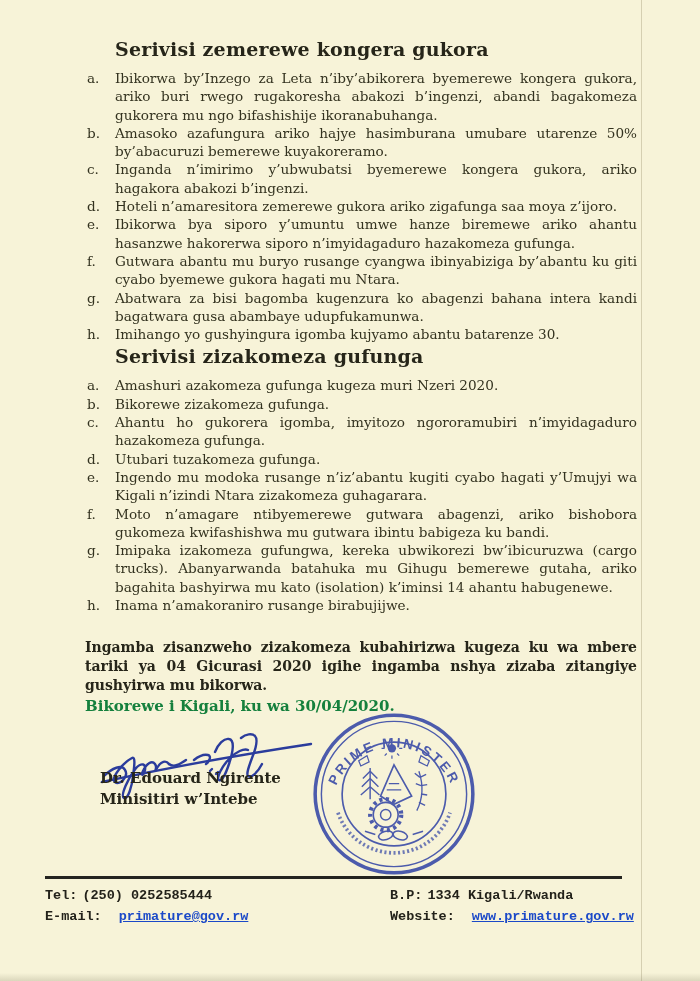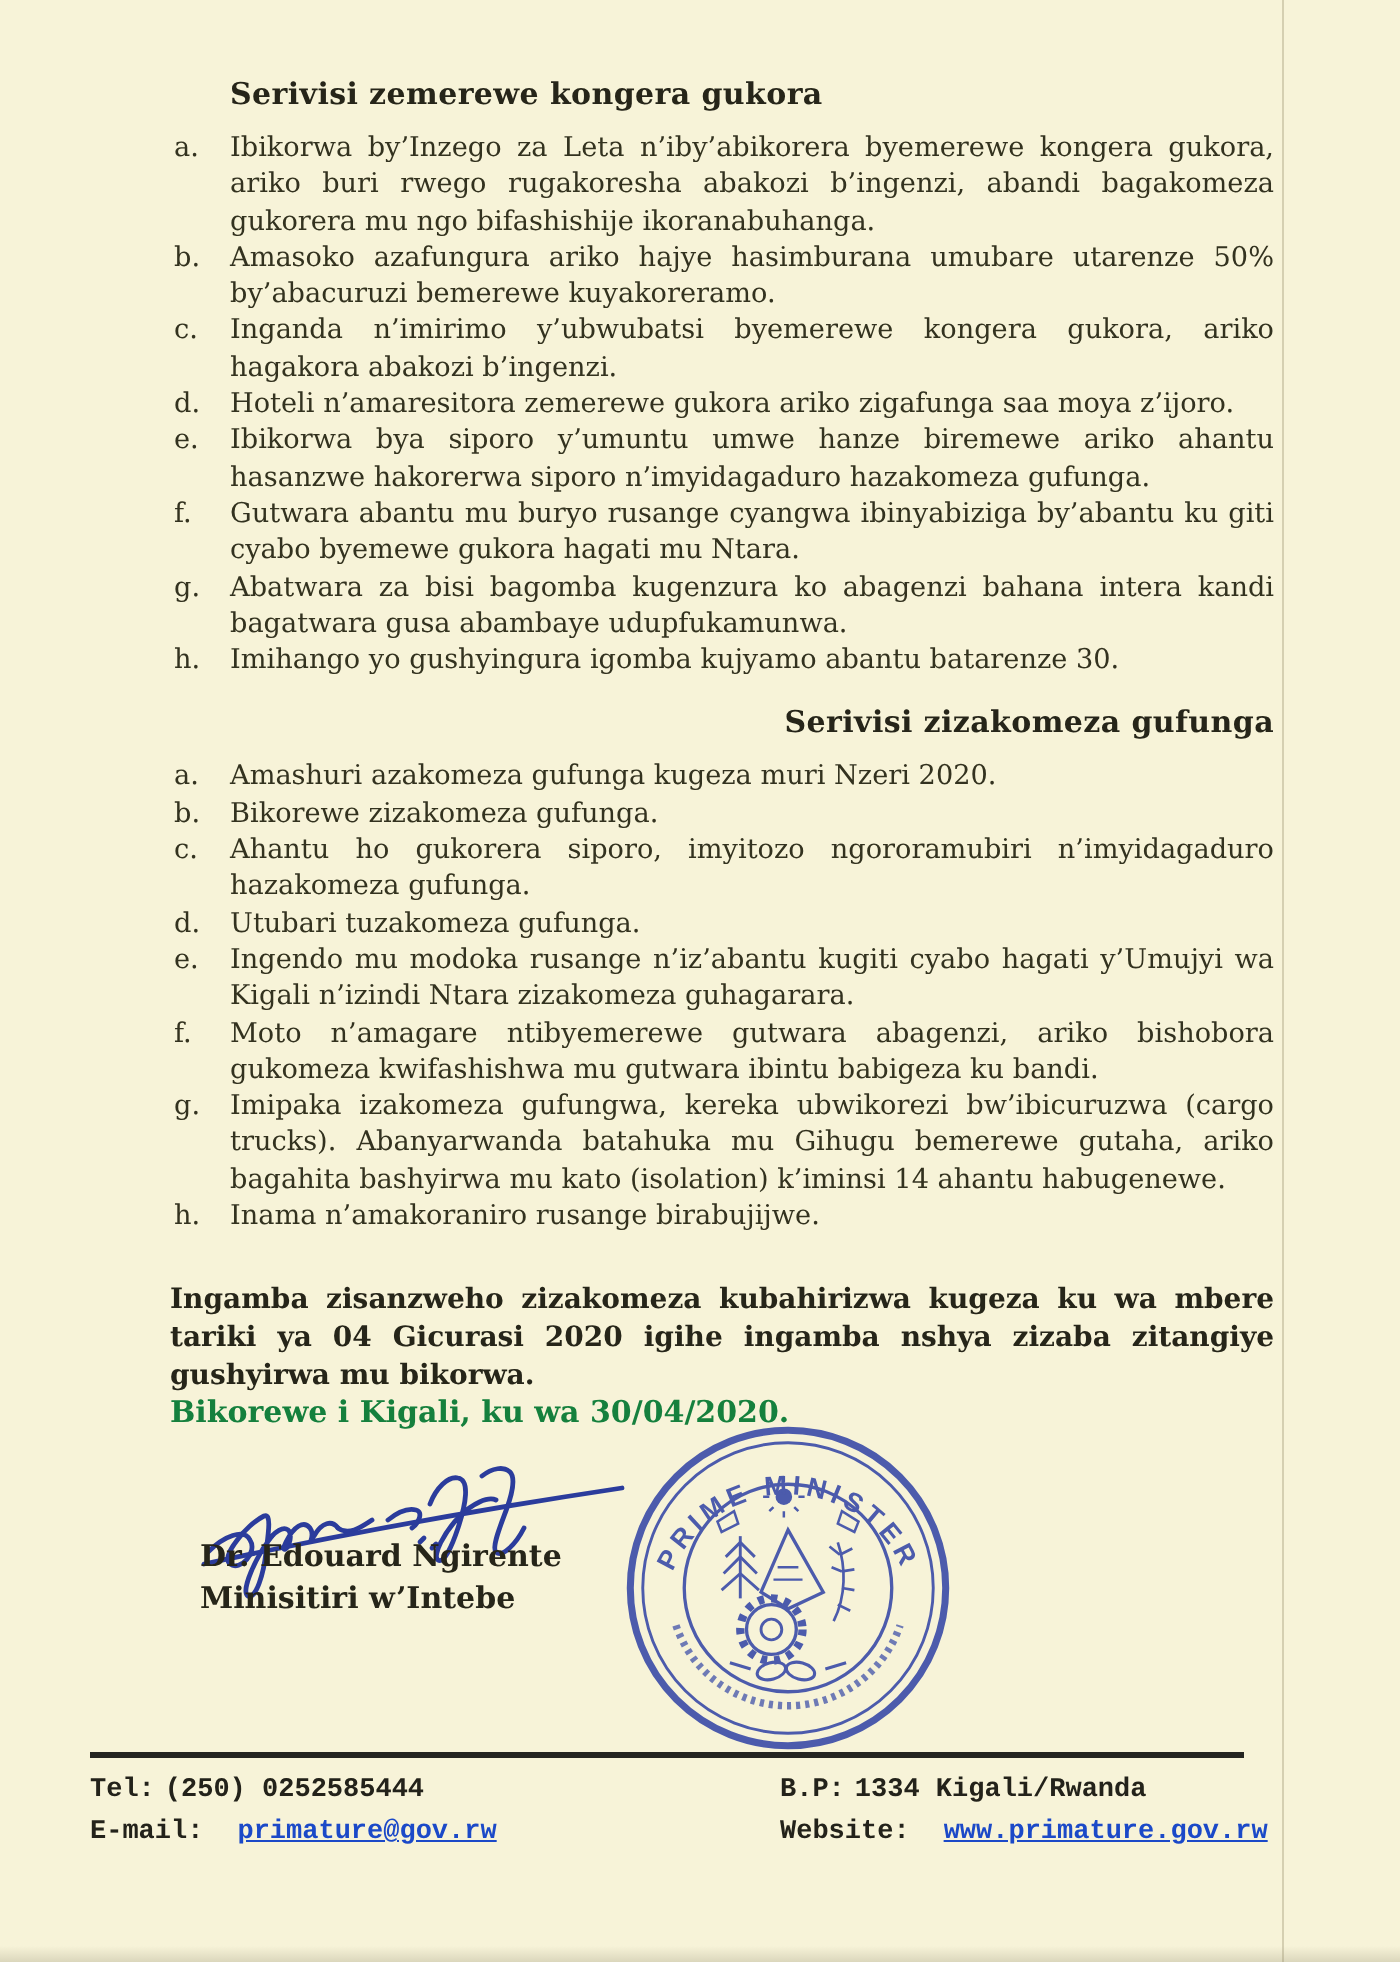--- a/index.html
+++ b/index.html
@@ -30,27 +30,27 @@
     background: linear-gradient(to bottom, rgba(0,0,0,0), rgba(90,85,60,0.18));
     pointer-events: none;
   }
   .main {
     position: absolute;
     left: 85px; top: 38px;
     width: 552px;
   }
   .doc-heading {
     font-weight: bold;
-    font-size: 15px;
+    font-size: 19px;
     margin-left: 30px;
     margin-bottom: 9px;
     letter-spacing: 0.2px;
     color: #262519;
   }
-  .heading-2 { margin-top: 13px; text-align: right; }
+  .heading-2 { margin-top: 2px; }
   .list { list-style: none; }
   .item {
     position: relative;
     padding-left: 30px;
     font-size: 13.6px;
     line-height: 18.3px;
     text-align: justify;
     color: #33321f;
   }
   .item .letter {
@@ -167,21 +167,21 @@
       <li class="item">
         <span class="letter">a.</span>
         <span>Amashuri azakomeza gufunga kugeza muri Nzeri 2020.</span>
       </li>
       <li class="item">
         <span class="letter">b.</span>
         <span>Bikorewe zizakomeza gufunga.</span>
       </li>
       <li class="item">
         <span class="letter">c.</span>
-        <span>Ahantu ho gukorera siporo, imyitozo ngororamubiri n’imyidagaduro hazakomeza gufunga.</span>
+        <span>Ahantu ho gukorera igomba, imyitozo ngororamubiri n’imyidagaduro hazakomeza gufunga.</span>
       </li>
       <li class="item">
         <span class="letter">d.</span>
         <span>Utubari tuzakomeza gufunga.</span>
       </li>
       <li class="item">
         <span class="letter">e.</span>
         <span>Ingendo mu modoka rusange n’iz’abantu kugiti cyabo hagati y’Umujyi wa Kigali n’izindi Ntara  zizakomeza guhagarara.</span>
       </li>
       <li class="item">

